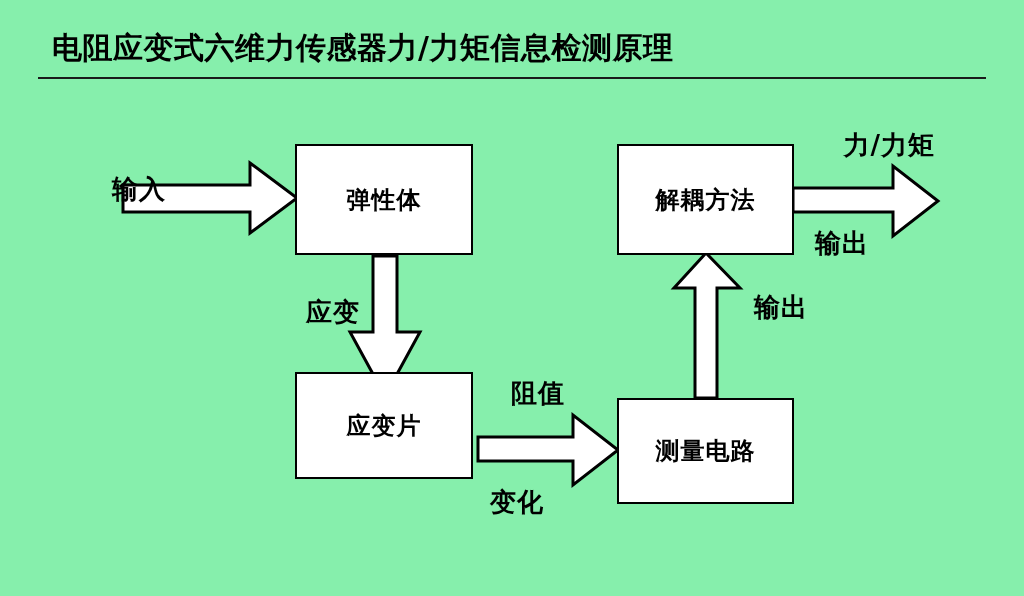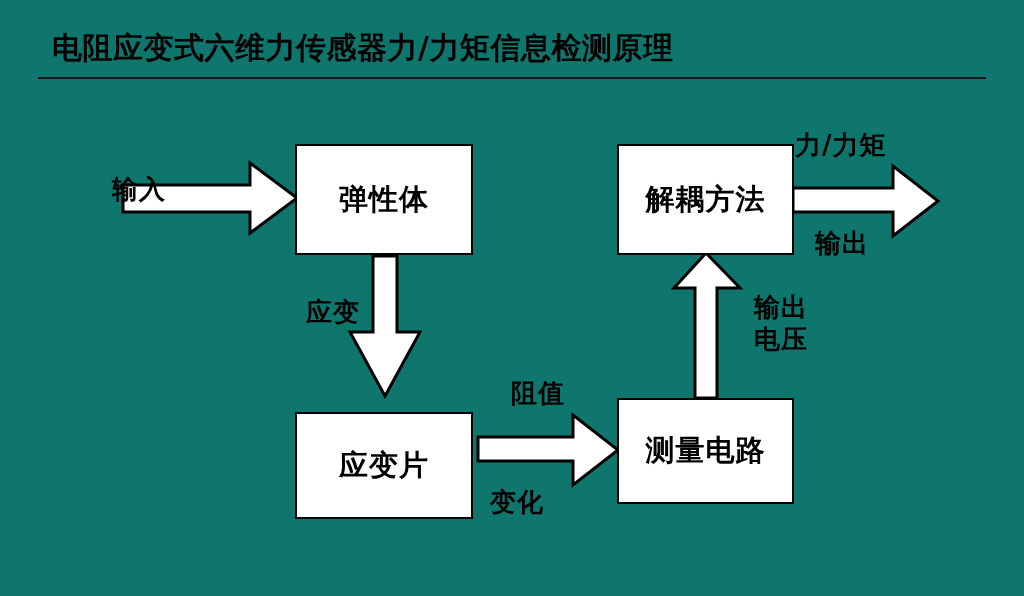--- a/index.html
+++ b/index.html
@@ -7,21 +7,21 @@
     padding: 0;
     background: #ffffff;
   }
   body {
     font-family: "DejaVu Sans", "Liberation Sans", sans-serif;
   }
   #page {
     position: relative;
     width: 1024px;
     height: 596px;
-    background: #0f766e;
+    background: #86efac;
     overflow: hidden;
   }
 
   
   #title-bar {
     position: absolute;
     left: 0;
     top: 0;
     width: 1024px;
     height: 90px;
@@ -66,29 +66,29 @@
   .node {
     position: absolute;
     box-sizing: border-box;
     border: 2px solid #000000;
     background: #ffffff;
     display: flex;
     align-items: center;
     justify-content: center;
   }
   .node-label {
-    font-size: 29px;
+    font-size: 24px;
     font-weight: bold;
     color: #000000;
     letter-spacing: 1px;
     white-space: nowrap;
   }
 
   #node-elastic-body { left: 295px; top: 144px; width: 178px; height: 111px; }
-  #node-strain-gauge { left: 295px; top: 412px; width: 178px; height: 107px; }
+  #node-strain-gauge { left: 295px; top: 372px; width: 178px; height: 107px; }
   #node-measure-circuit { left: 617px; top: 398px; width: 177px; height: 106px; }
   #node-decoupling { left: 617px; top: 144px; width: 177px; height: 111px; }
 
   
   .edge-label {
     position: absolute;
     font-size: 26px;
     font-weight: bold;
     color: #000000;
     letter-spacing: 1px;
@@ -123,21 +123,21 @@
   #label-output-voltage {
     left: 736px;
     top: 292px;
     width: 90px;
     text-align: center;
   }
   #label-force-torque {
     left: 795px;
     top: 130px;
     width: 140px;
-    text-align: left;
+    text-align: right;
   }
   #label-output {
     left: 815px;
     top: 228px;
     width: 110px;
     text-align: left;
   }
 </style>
 </head>
 <body>
@@ -184,20 +184,19 @@
       <div>输入</div>
     </div>
 
     <div class="edge-label" id="label-strain">应变</div>
 
     <div class="edge-label" id="label-resistance-top">阻值</div>
     <div class="edge-label" id="label-resistance-bottom">变化</div>
 
     <div class="edge-label" id="label-output-voltage">
       <div>输出</div>
-      <div>电压</div>
     </div>
 
     <div class="edge-label" id="label-force-torque">力/力矩</div>
     <div class="edge-label" id="label-output">输出</div>
 
   </div>
 </div>
 
 </body></html>

